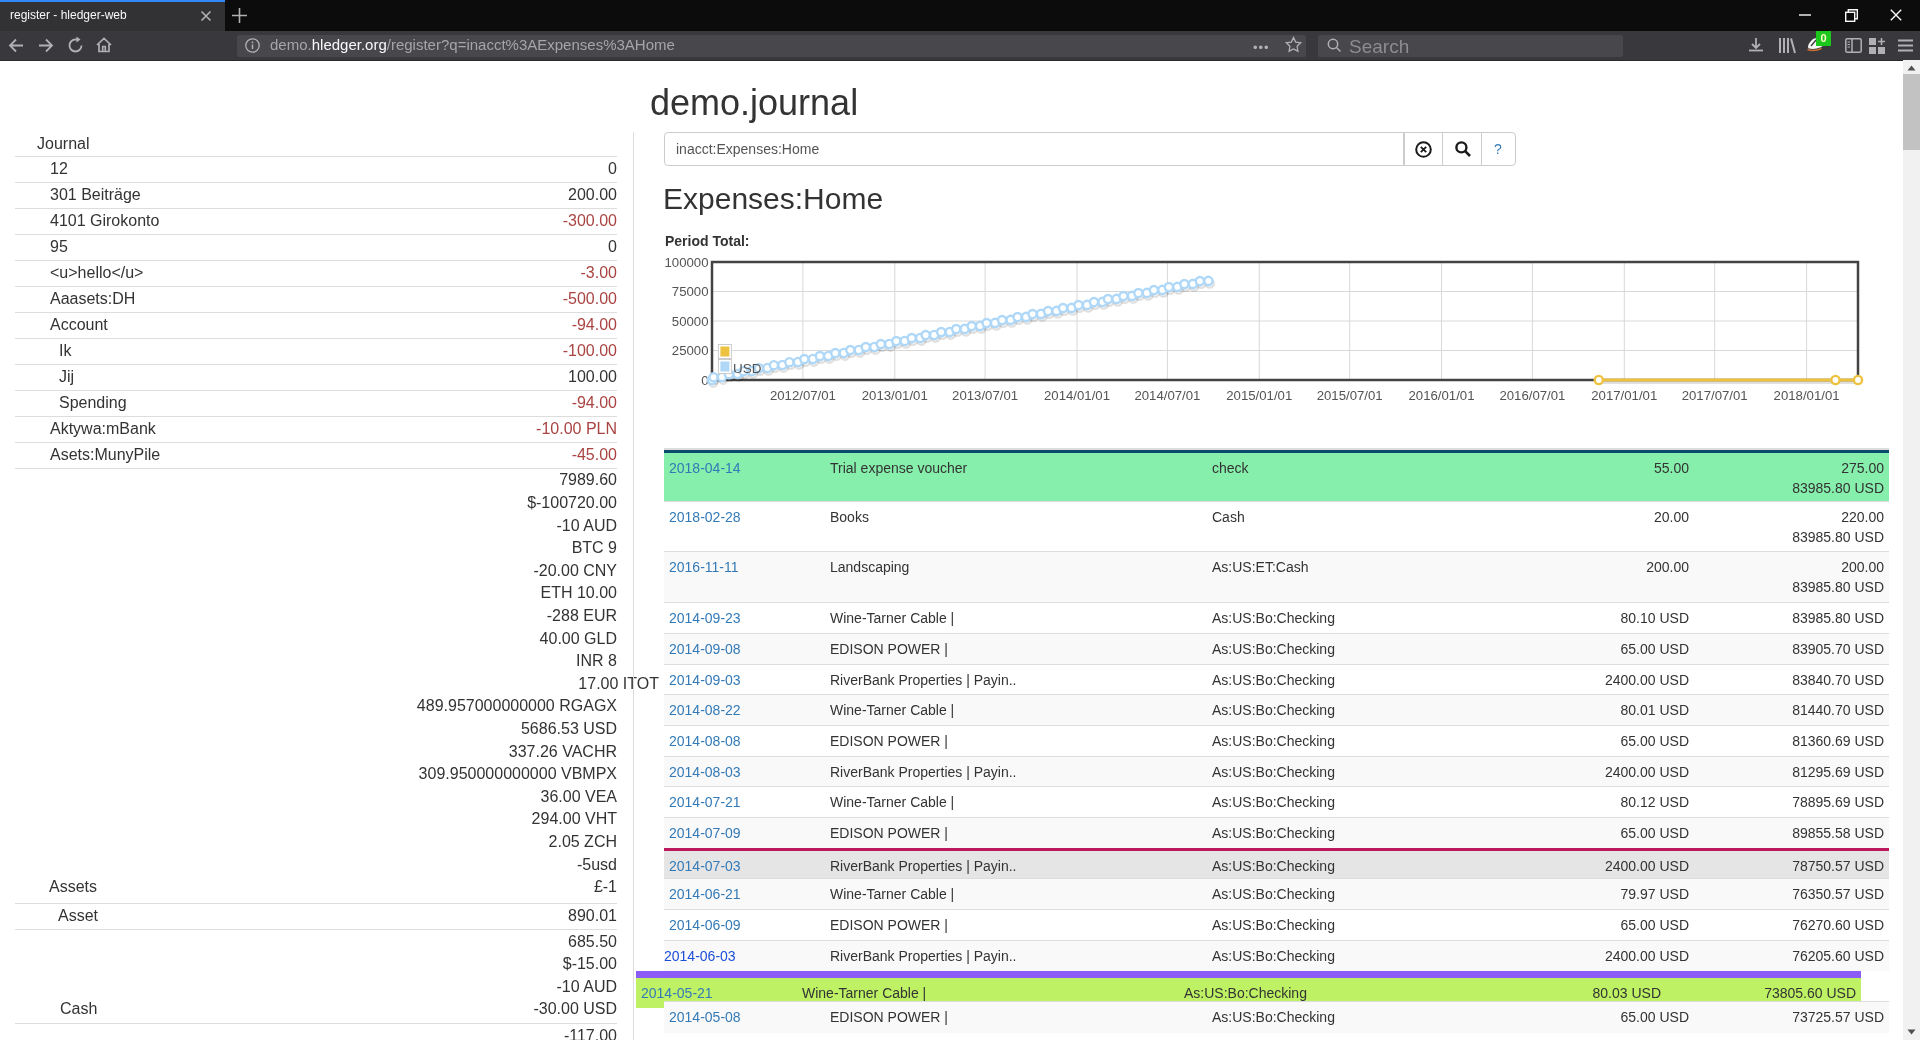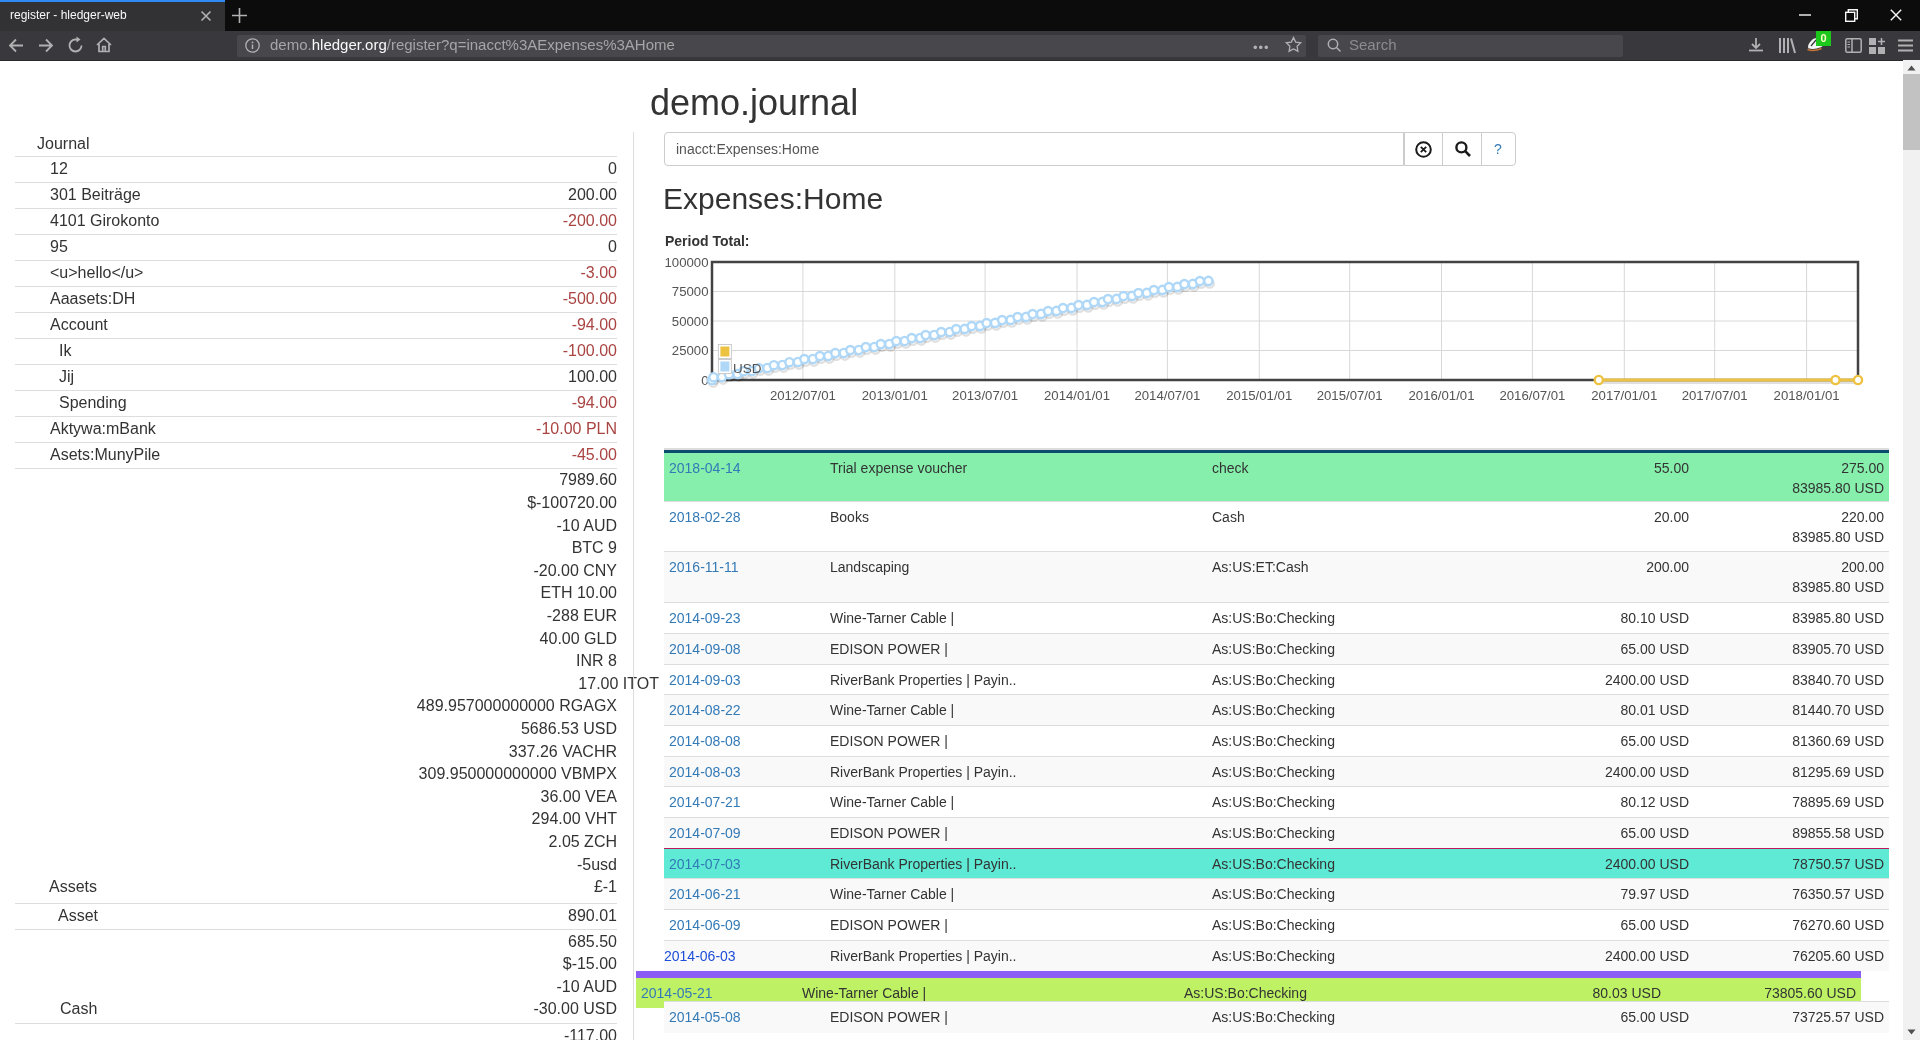--- a/index.html
+++ b/index.html
@@ -60,21 +60,21 @@
 <div style="position:absolute;left:270px;top:5.5px;font-size:15px;line-height:1;color:#a6a6a8">demo.<span style="position:static;color:#f9f9fa">hledger.org</span>/register?q=inacct%3AExpenses%3AHome</div>
 <div style="position:absolute;left:1253px;top:9px;color:#b1b1b3;font-size:13px;letter-spacing:1px">•••</div>
 <svg style="position:absolute;left:1285px;top:5px" width="17" height="17">
       <path d="M8.5 1.6 L10.7 6.1 L15.7 6.8 L12.1 10.3 L12.9 15.2 L8.5 12.9 L4.1 15.2 L4.9 10.3 L1.3 6.8 L6.3 6.1 Z" fill="none" stroke="#b1b1b3" stroke-width="1.3"></path>
     </svg>
 <div style="position:absolute;left:1318px;top:3.5px;width:305px;height:22px;background:#47474c;border-radius:2px"></div>
 <svg style="position:absolute;left:1327px;top:7px" width="15" height="15">
       <circle cx="6" cy="6" r="4.7" fill="none" stroke="#b1b1b3" stroke-width="1.5"></circle>
       <path d="M9.5 9.5 L13.5 13.5" stroke="#b1b1b3" stroke-width="1.5"></path>
     </svg>
-<div style="position:absolute;left:1349px;top:5.5px;font-size:15px;line-height:1;color:#8d8d90">Search</div>
+<div style="position:absolute;left:1349px;top:5.5px;font-size:19px;line-height:1;color:#8d8d90">Search</div>
 <svg style="position:absolute;left:1748px;top:6px" width="16" height="17">
       <path d="M8 1 V10 M4 7 L8 11 L12 7" fill="none" stroke="#b1b1b3" stroke-width="1.8"></path>
       <path d="M1 13.5 H15" stroke="#b1b1b3" stroke-width="1.8"></path>
     </svg>
 <svg style="position:absolute;left:1778px;top:6px" width="19" height="17">
       <path d="M2 1 V16 M6 1 V16 M10 1 V16" stroke="#b1b1b3" stroke-width="2"></path>
       <path d="M13 1.5 L17 16" stroke="#b1b1b3" stroke-width="2"></path>
     </svg>
 <svg style="position:absolute;left:1804px;top:5px" width="22" height="18">
       <path d="M4 13 Q2 10 6 5 Q10 0 13 2 Q16 4 13 7 L18 9 Q21 10 17 12 Q10 15 4 13 Z" fill="#f5f5f5" stroke="#3b3b3b" stroke-width="1.4"></path>
@@ -100,21 +100,21 @@
 <div id="content" style="position:absolute;left:0;top:0;width:1903px;height:1040px">
 <div class="t16" style="left:37px;top:136.2px;color:#333">Journal</div>
 <div style="position:absolute;left:15px;top:156.2px;width:602px;height:1px;background:#ddd"></div>
 <div class="t16" style="left:50px;top:161.3px;color:#333">12</div>
 <div class="t16r" style="right:1286px;top:161.3px;color:#333">0</div>
 <div style="position:absolute;left:15px;top:182.1px;width:602px;height:1px;background:#ddd"></div>
 <div class="t16" style="left:50px;top:187.2px;color:#333">301 Beiträge</div>
 <div class="t16r" style="right:1286px;top:187.2px;color:#333">200.00</div>
 <div style="position:absolute;left:15px;top:208.1px;width:602px;height:1px;background:#ddd"></div>
 <div class="t16" style="left:50px;top:213.2px;color:#333">4101 Girokonto</div>
-<div class="t16r" style="right:1286px;top:213.2px;color:#a94442">-200.00</div>
+<div class="t16r" style="right:1286px;top:213.2px;color:#a94442">-300.00</div>
 <div style="position:absolute;left:15px;top:234.0px;width:602px;height:1px;background:#ddd"></div>
 <div class="t16" style="left:50px;top:239.1px;color:#333">95</div>
 <div class="t16r" style="right:1286px;top:239.1px;color:#333">0</div>
 <div style="position:absolute;left:15px;top:260.0px;width:602px;height:1px;background:#ddd"></div>
 <div class="t16" style="left:50px;top:265.1px;color:#333">&lt;u&gt;hello&lt;/u&gt;</div>
 <div class="t16r" style="right:1286px;top:265.1px;color:#a94442">-3.00</div>
 <div style="position:absolute;left:15px;top:285.9px;width:602px;height:1px;background:#ddd"></div>
 <div class="t16" style="left:50px;top:291.0px;color:#333">Aaasets:DH</div>
 <div class="t16r" style="right:1286px;top:291.0px;color:#a94442">-500.00</div>
 <div style="position:absolute;left:15px;top:311.9px;width:602px;height:1px;background:#ddd"></div>
@@ -444,21 +444,21 @@
 <span class="tdr" style="right:200px">80.12 USD</span>
 <span class="tdr" style="right:5px;top:5px">78895.69 USD</span>
 </div>
 <div style="position:absolute;left:664px;top:817.0px;width:1225px;height:30.7px;background:#f9f9f9;border-top:1px solid #ddd">
 <span class="td" style="left:5px;color:#337ab7">2014-07-09</span>
 <span class="td" style="left:166px">EDISON POWER |</span>
 <span class="td" style="left:548px">As:US:Bo:Checking</span>
 <span class="tdr" style="right:200px">65.00 USD</span>
 <span class="tdr" style="right:5px;top:5px">89855.58 USD</span>
 </div>
-<div style="position:absolute;left:664px;top:847.7px;width:1225px;height:30.7px;background:#5eead4;border-top:1px solid #be185d">
+<div style="position:absolute;left:664px;top:847.7px;width:1225px;height:30.7px;background:#e5e5e5;border-top:3px solid #be185d">
 <span class="td" style="left:5px;color:#337ab7">2014-07-03</span>
 <span class="td" style="left:166px">RiverBank Properties | Payin..</span>
 <span class="td" style="left:548px">As:US:Bo:Checking</span>
 <span class="tdr" style="right:200px">2400.00 USD</span>
 <span class="tdr" style="right:5px;top:5px">78750.57 USD</span>
 </div>
 <div style="position:absolute;left:664px;top:878.4px;width:1225px;height:30.7px;background:#f9f9f9;border-top:1px solid #ddd">
 <span class="td" style="left:5px;color:#337ab7">2014-06-21</span>
 <span class="td" style="left:166px">Wine-Tarner Cable |</span>
 <span class="td" style="left:548px">As:US:Bo:Checking</span>

